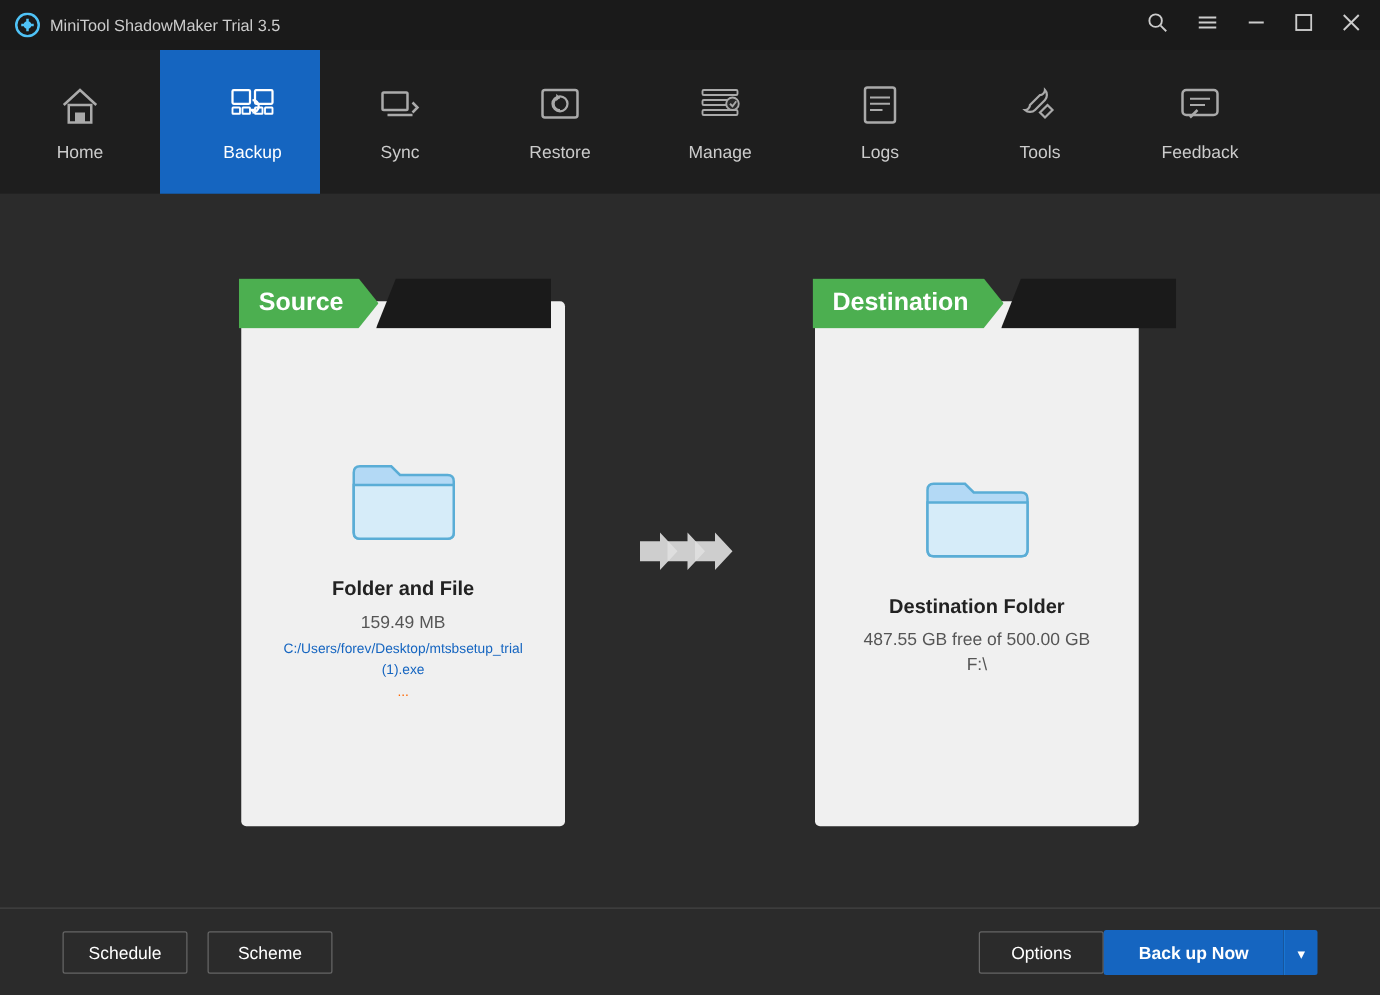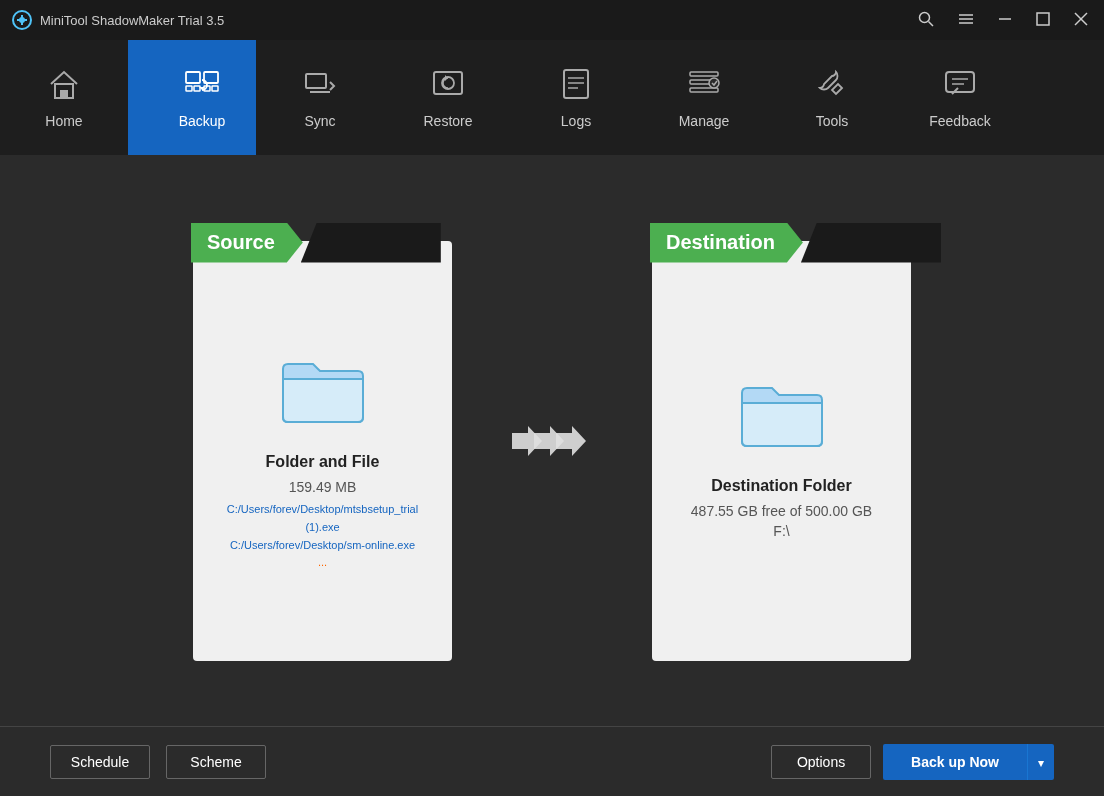--- a/index.html
+++ b/index.html
@@ -316,40 +316,40 @@
         <path d="M18 12 A5 5 0 1 0 18 22" stroke="#aaa" stroke-width="1.5" fill="none"></path>
         <path d="M15 9 L18 12 L15 15" fill="#aaa"></path>
       </svg>
     </span>
     <span>Restore</span>
   </button>
 
   <button class="nav-item">
     <span class="nav-icon">
       <svg width="36" height="36" viewBox="0 0 36 36" fill="none">
-        <rect x="6" y="4" width="24" height="28" rx="2" stroke="#aaa" stroke-width="2" fill="none"></rect>
-        <line x1="10" y1="12" x2="26" y2="12" stroke="#aaa" stroke-width="1.5"></line>
-        <line x1="10" y1="17" x2="26" y2="17" stroke="#aaa" stroke-width="1.5"></line>
-        <line x1="10" y1="22" x2="20" y2="22" stroke="#aaa" stroke-width="1.5"></line>
-      </svg>
-    </span>
-    <span>Logs</span>
-  </button>
-
-  <button class="nav-item">
-    <span class="nav-icon">
-      <svg width="36" height="36" viewBox="0 0 36 36" fill="none">
         <rect x="4" y="6" width="28" height="4" rx="1" stroke="#aaa" stroke-width="1.5" fill="none"></rect>
         <rect x="4" y="14" width="28" height="4" rx="1" stroke="#aaa" stroke-width="1.5" fill="none"></rect>
         <rect x="4" y="22" width="28" height="4" rx="1" stroke="#aaa" stroke-width="1.5" fill="none"></rect>
         <circle cx="28" cy="17" r="5" fill="#2b2b2b" stroke="#aaa" stroke-width="1.5"></circle>
         <path d="M26 17 L28 19 L31 15" stroke="#aaa" stroke-width="1.5" fill="none"></path>
       </svg>
     </span>
     <span>Manage</span>
+  </button>
+
+  <button class="nav-item">
+    <span class="nav-icon">
+      <svg width="36" height="36" viewBox="0 0 36 36" fill="none">
+        <rect x="6" y="4" width="24" height="28" rx="2" stroke="#aaa" stroke-width="2" fill="none"></rect>
+        <line x1="10" y1="12" x2="26" y2="12" stroke="#aaa" stroke-width="1.5"></line>
+        <line x1="10" y1="17" x2="26" y2="17" stroke="#aaa" stroke-width="1.5"></line>
+        <line x1="10" y1="22" x2="20" y2="22" stroke="#aaa" stroke-width="1.5"></line>
+      </svg>
+    </span>
+    <span>Logs</span>
   </button>
 
   <button class="nav-item">
     <span class="nav-icon">
       <svg width="36" height="36" viewBox="0 0 36 36" fill="none">
         <path d="M22 6 C24 8 24 12 22 14 L14 22 C12 24 8 24 6 22 C8 22 10 20 10 18 L18 10 C20 10 22 8 22 6Z" stroke="#aaa" stroke-width="1.8" fill="none"></path>
         <path d="M28 22 L22 28 L18 24 L24 18Z" stroke="#aaa" stroke-width="1.8" fill="none"></path>
       </svg>
     </span>
     <span>Tools</span>
@@ -384,21 +384,20 @@
           <path d="M5 20 Q5 15 10 15 L35 15 L42 22 L80 22 Q85 22 85 27 L85 68 Q85 73 80 73 L10 73 Q5 73 5 68 Z" fill="#b3d9f5" stroke="#5aadd6" stroke-width="2"></path>
           <path d="M5 30 L85 30 L85 68 Q85 73 80 73 L10 73 Q5 73 5 68 Z" fill="#d6ecf9" stroke="#5aadd6" stroke-width="2"></path>
 
           <path d="M20 30 L20 60 L70 60 L70 30Z" fill="none"></path>
         </svg>
       </div>
       <div class="card-title">Folder and File</div>
       <div class="card-size">159.49 MB</div>
       <div class="card-path">
         <div>C:/Users/forev/Desktop/mtsbsetup_trial (1).exe</div>
-        <div>C:/Users/forev/Desktop/sm-online.exe</div>
         <div class="more">...</div>
       </div>
     </div>
   </div>
 
   <div class="arrow-container">
     <svg width="80" height="50" viewBox="0 0 80 50" fill="none">
       <path d="M0 17 L16 17 L16 10 L30 25 L16 40 L16 33 L0 33 Z" fill="#e0e0e0" opacity="0.9"></path>
       <path d="M22 17 L38 17 L38 10 L52 25 L38 40 L38 33 L22 33 Z" fill="#e0e0e0" opacity="0.9"></path>
       <path d="M44 17 L60 17 L60 10 L74 25 L60 40 L60 33 L44 33 Z" fill="#e0e0e0" opacity="0.9"></path>
@@ -427,19 +426,19 @@
   </div>
 
 </div>
 
 <div class="footer">
   <div class="footer-left">
     <button class="btn-outline">Schedule</button>
     <button class="btn-outline">Scheme</button>
   </div>
   <div class="footer-right">
-    <button class="btn-outline" style="margin-right:12px;">Options</button>
+    <button class="btn-outline" style="">Options</button>
     <button class="btn-primary">Back up Now</button>
     <button class="btn-dropdown">
       <span style="font-size:12px;">▾</span>
     </button>
   </div>
 </div>
 
 </body></html>

